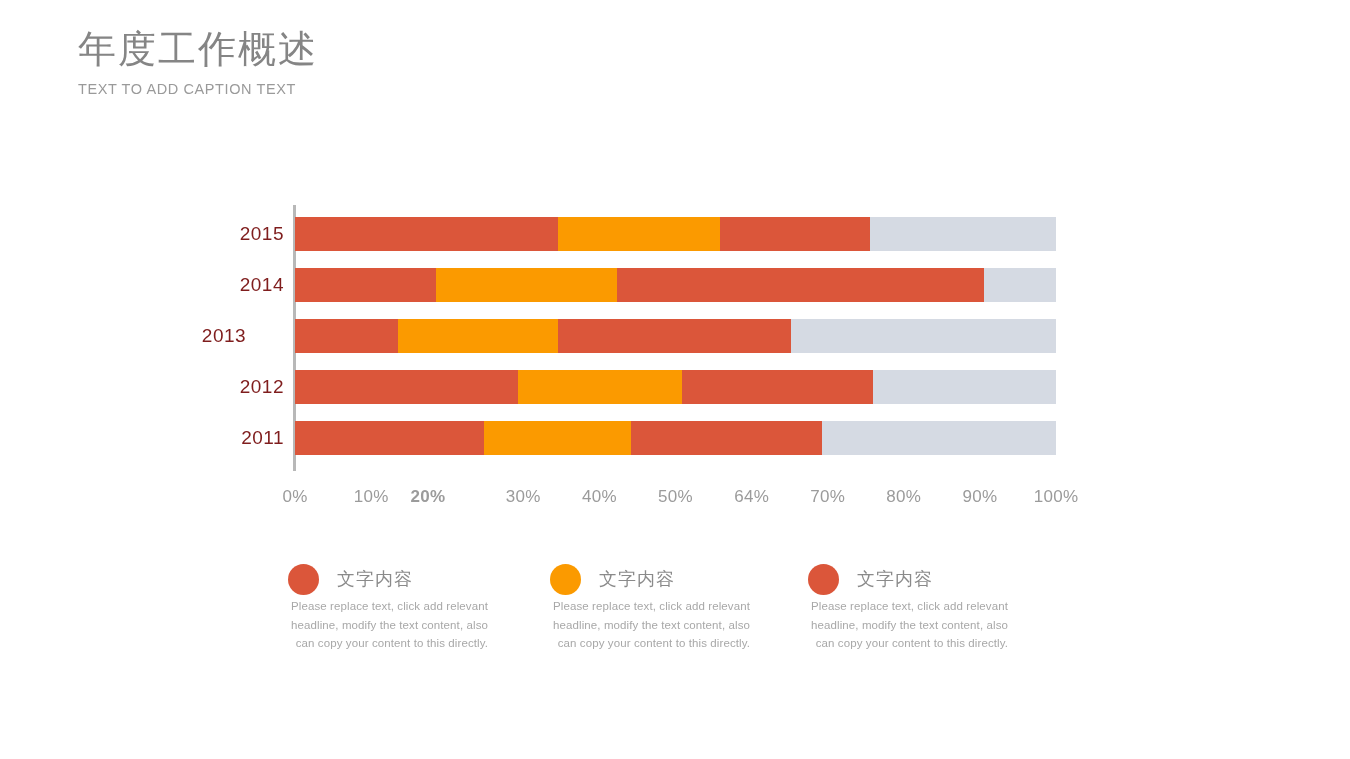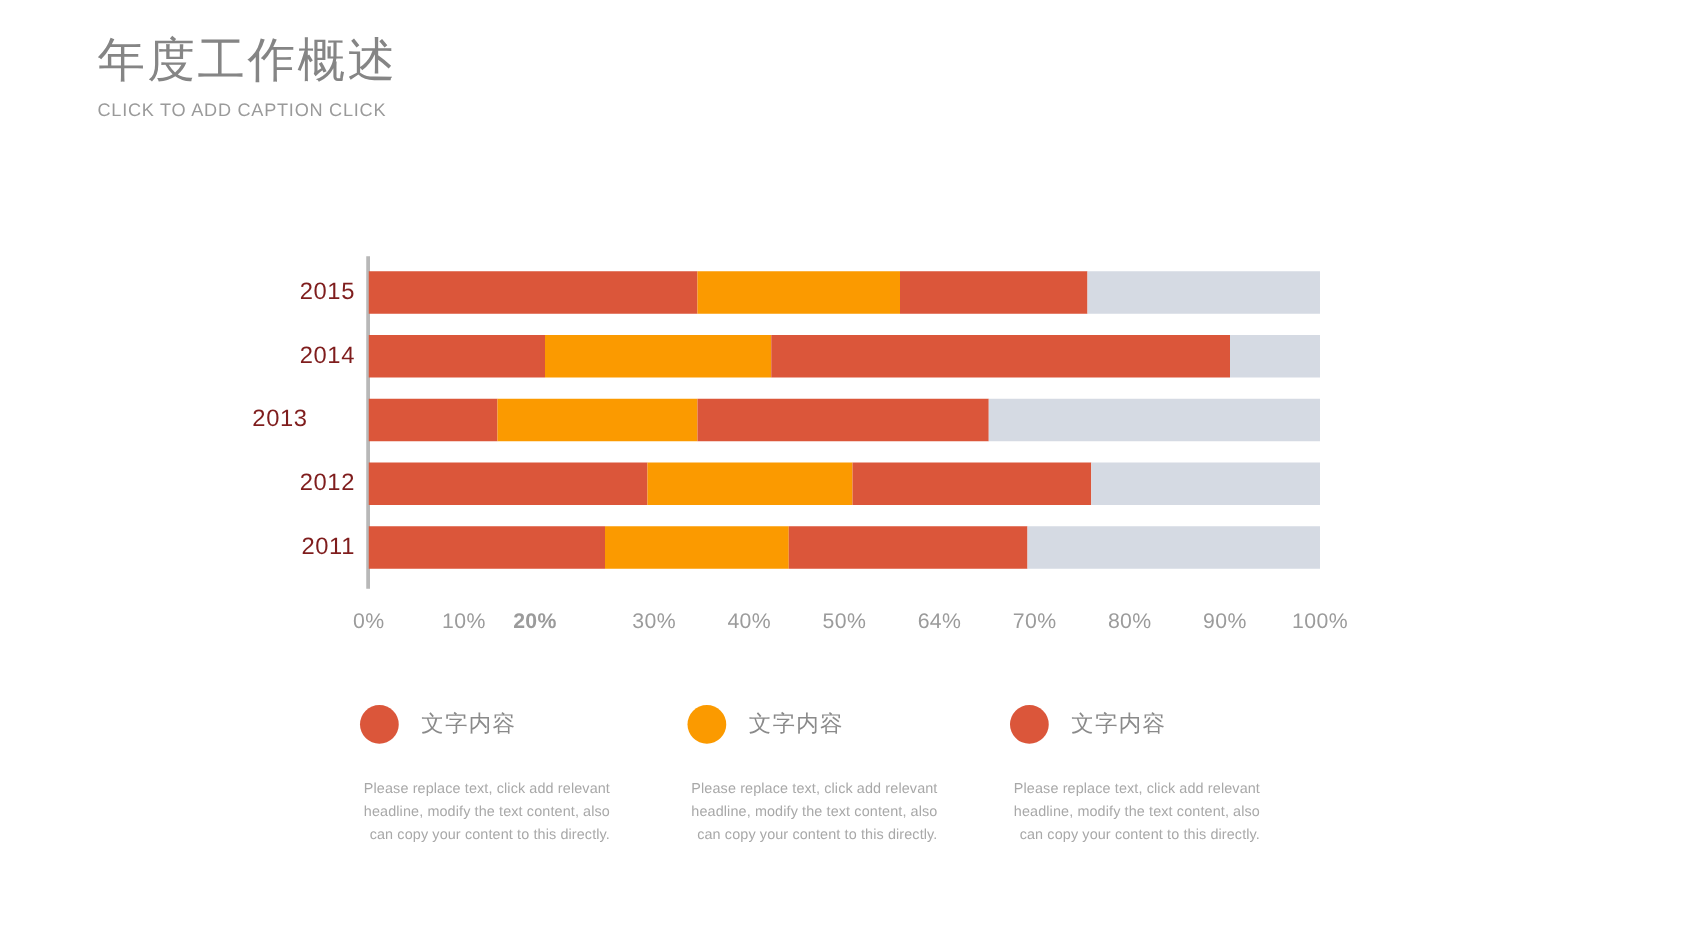--- a/index.html
+++ b/index.html
@@ -116,34 +116,34 @@
     flex: 0 0 auto;
   }
   .legend-title {
     margin-left: 18px;
     font-size: 18px;
     color: #8a8a8a;
     letter-spacing: 1px;
     white-space: nowrap;
   }
   .legend-body {
-    margin-top: 26px;
+    margin-top: 1px;
     font-size: 11.5px;
     line-height: 1.62;
     color: #a8a8a8;
     width: 200px;
     letter-spacing: 0.1px;
   }
 </style>
 </head>
 <body>
 
 <div id="header">
   <div id="page-title">年度工作概述</div>
-  <div id="page-subtitle">CLICK TO ADD CAPTION CLICK</div>
+  <div id="page-subtitle">TEXT TO ADD CAPTION TEXT</div>
 </div>
 
 <div id="chart">
   <div id="y-axis-line"></div>
   <div id="year-labels">
       <div class="year-label" style="top: 223px;">2015</div>
       <div class="year-label" style="top: 274px;">2014</div>
       <div class="year-label" style="top: 325px; text-align: center;">2013</div>
       <div class="year-label" style="top: 376px;">2012</div>
       <div class="year-label" style="top: 427px;">2011</div>

